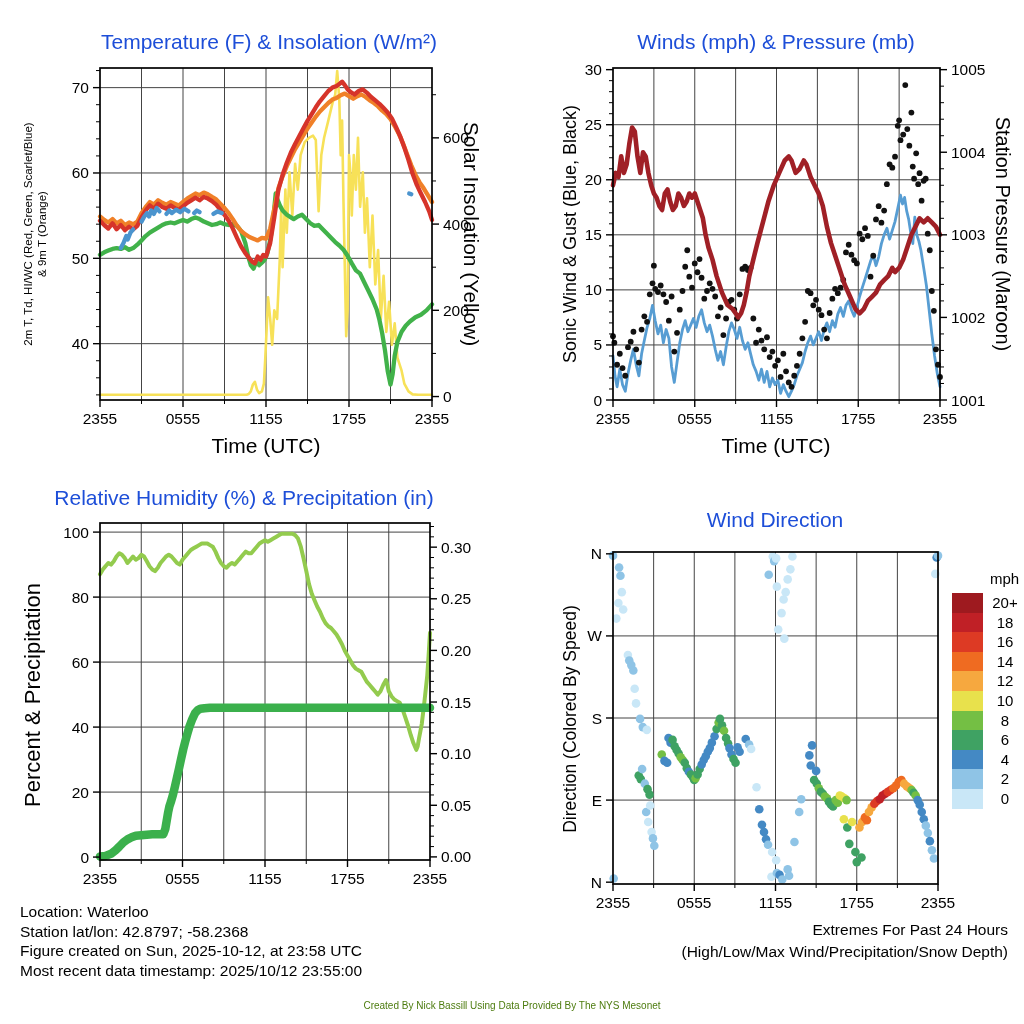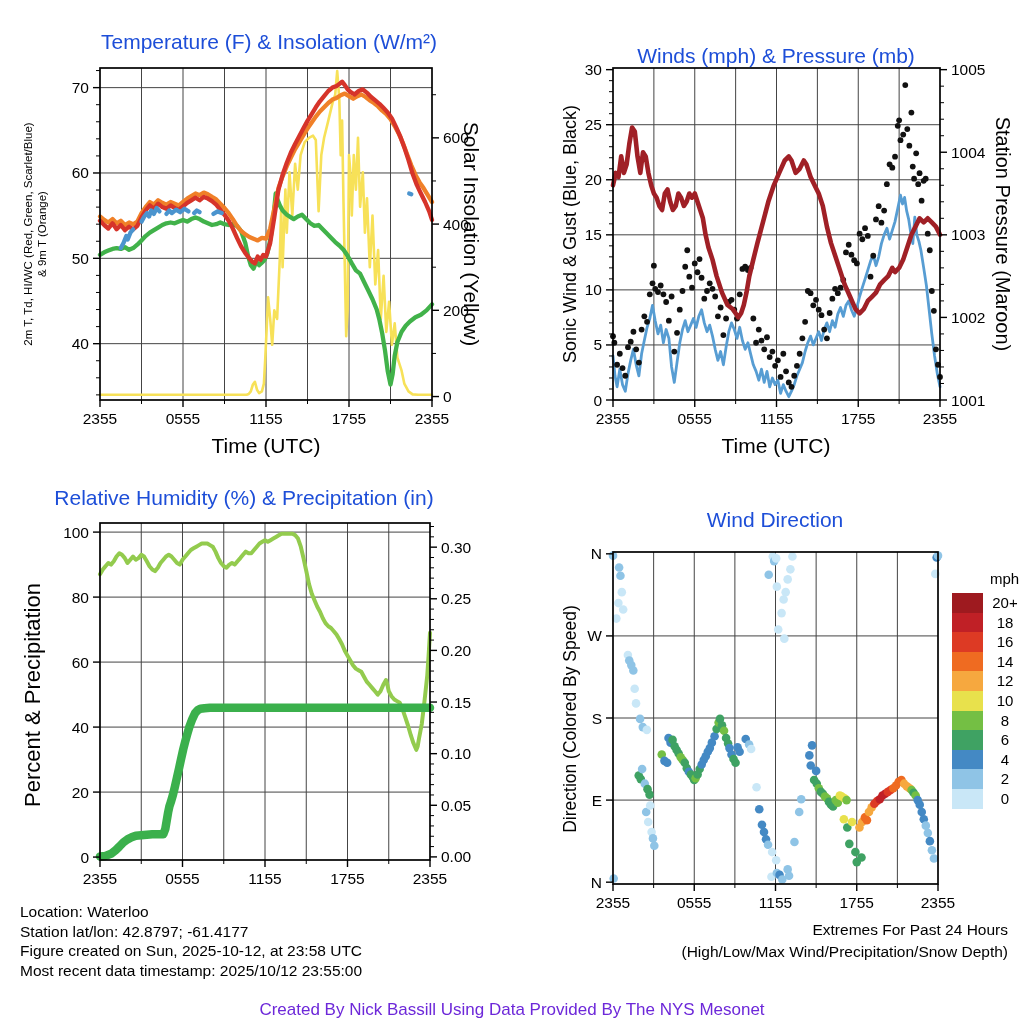--- a/index.html
+++ b/index.html
@@ -14,21 +14,21 @@
   .ylab .l2{display:block;}
   .colorbar{position:absolute;left:952px;top:570px;width:110px;}
   .cb-title{position:absolute;left:38px;top:0;font-size:15px;}
   .cb-bar{position:absolute;left:0;top:23px;width:31px;}
   .cb-block{width:31px;height:19.6px;}
   .cb-labels{position:absolute;left:36px;top:23px;width:34px;}
   .cb-label{height:19.6px;font-size:15px;text-align:center;line-height:19.6px;}
   .footer-left{position:absolute;left:20px;top:902px;font-size:15.5px;line-height:19.5px;}
   .footer-right{position:absolute;right:16px;top:919px;font-size:15.5px;line-height:22px;text-align:right;}
   .extremes-red{color:#c41a1a;font-weight:bold;}
-  .credit{position:absolute;left:0;top:1000px;width:1024px;text-align:center;font-size:17px;color:#6d28d9;}
+  .credit{position:absolute;left:0;top:1000px;width:1024px;text-align:center;font-size:10px;color:#4d7c0f;}
 </style>
 </head>
 <body>
 
 <div class="fig">
 
   <div class="chart" style="left:0;top:0;width:512px;height:460px;">
     <div class="title" style="left:269px;top:30px;">Temperature (F) &amp; Insolation (W/m²)</div>
     <div class="ylab" style="left:35px;top:234px;font-size:11.5px;line-height:14px;">
       <span>2m T, Td, HI/WC (Red, Green, Scarlet/Blue)</span>
@@ -106,21 +106,21 @@
         <line x1="432" y1="137.84935064935064" x2="439" y2="137.84935064935064" stroke="#000" stroke-width="1.4"></line>
         <text x="443" y="143.34935064935064" text-anchor="start" font-size="15.5" font-family="Liberation Sans, sans-serif">600</text>
         <line x1="432" y1="353.4337662337662" x2="436" y2="353.4337662337662" stroke="#000" stroke-width="1"></line>
         <line x1="432" y1="267.2" x2="436" y2="267.2" stroke="#000" stroke-width="1"></line>
         <line x1="432" y1="180.96623376623376" x2="436" y2="180.96623376623376" stroke="#000" stroke-width="1"></line>
         <line x1="432" y1="94.73246753246752" x2="436" y2="94.73246753246752" stroke="#000" stroke-width="1"></line>
       </svg>
   </div>
 
   <div class="chart" style="left:512px;top:0;width:512px;height:460px;">
-    <div class="title" style="left:264px;top:44px;">Winds (mph) &amp; Pressure (mb)</div>
+    <div class="title" style="left:264px;top:30px;">Winds (mph) &amp; Pressure (mb)</div>
     <div class="ylab" style="left:58px;top:234px;font-size:18px;">Sonic Wind &amp; Gust (Blue, Black)</div>
     <div class="ylab-r" style="left:490px;top:234px;font-size:20px;">Station Pressure (Maroon)</div>
     <div class="xlabel" style="left:264px;top:434px;">Time (UTC)</div>
     <svg width="512" height="460">
         <line x1="141.875" y1="68" x2="141.875" y2="400" stroke="#444" stroke-width="1"></line>
         <line x1="182.75" y1="68" x2="182.75" y2="400" stroke="#444" stroke-width="1"></line>
         <line x1="223.625" y1="68" x2="223.625" y2="400" stroke="#444" stroke-width="1"></line>
         <line x1="264.5" y1="68" x2="264.5" y2="400" stroke="#444" stroke-width="1"></line>
         <line x1="305.375" y1="68" x2="305.375" y2="400" stroke="#444" stroke-width="1"></line>
         <line x1="346.25" y1="68" x2="346.25" y2="400" stroke="#444" stroke-width="1"></line>
@@ -663,21 +663,21 @@
         <div class="cb-label">8</div>
         <div class="cb-label">6</div>
         <div class="cb-label">4</div>
         <div class="cb-label">2</div>
         <div class="cb-label">0</div>
       </div>
   </div>
 
   <div class="footer-left">
     <div>Location: Waterloo</div>
-    <div>Station lat/lon: 42.8797; -61.4177</div>
+    <div>Station lat/lon: 42.8797; -58.2368</div>
     <div>Figure created on Sun, 2025-10-12, at 23:58 UTC</div>
     <div>Most recent data timestamp: 2025/10/12 23:55:00</div>
   </div>
 
   <div class="footer-right">
     <div>Extremes For Past 24 Hours</div>
     <div>(High/Low/Max Wind/Precipitation/Snow Depth)</div>
   </div>
 
   <div class="credit">Created By Nick Bassill Using Data Provided By The NYS Mesonet</div>

